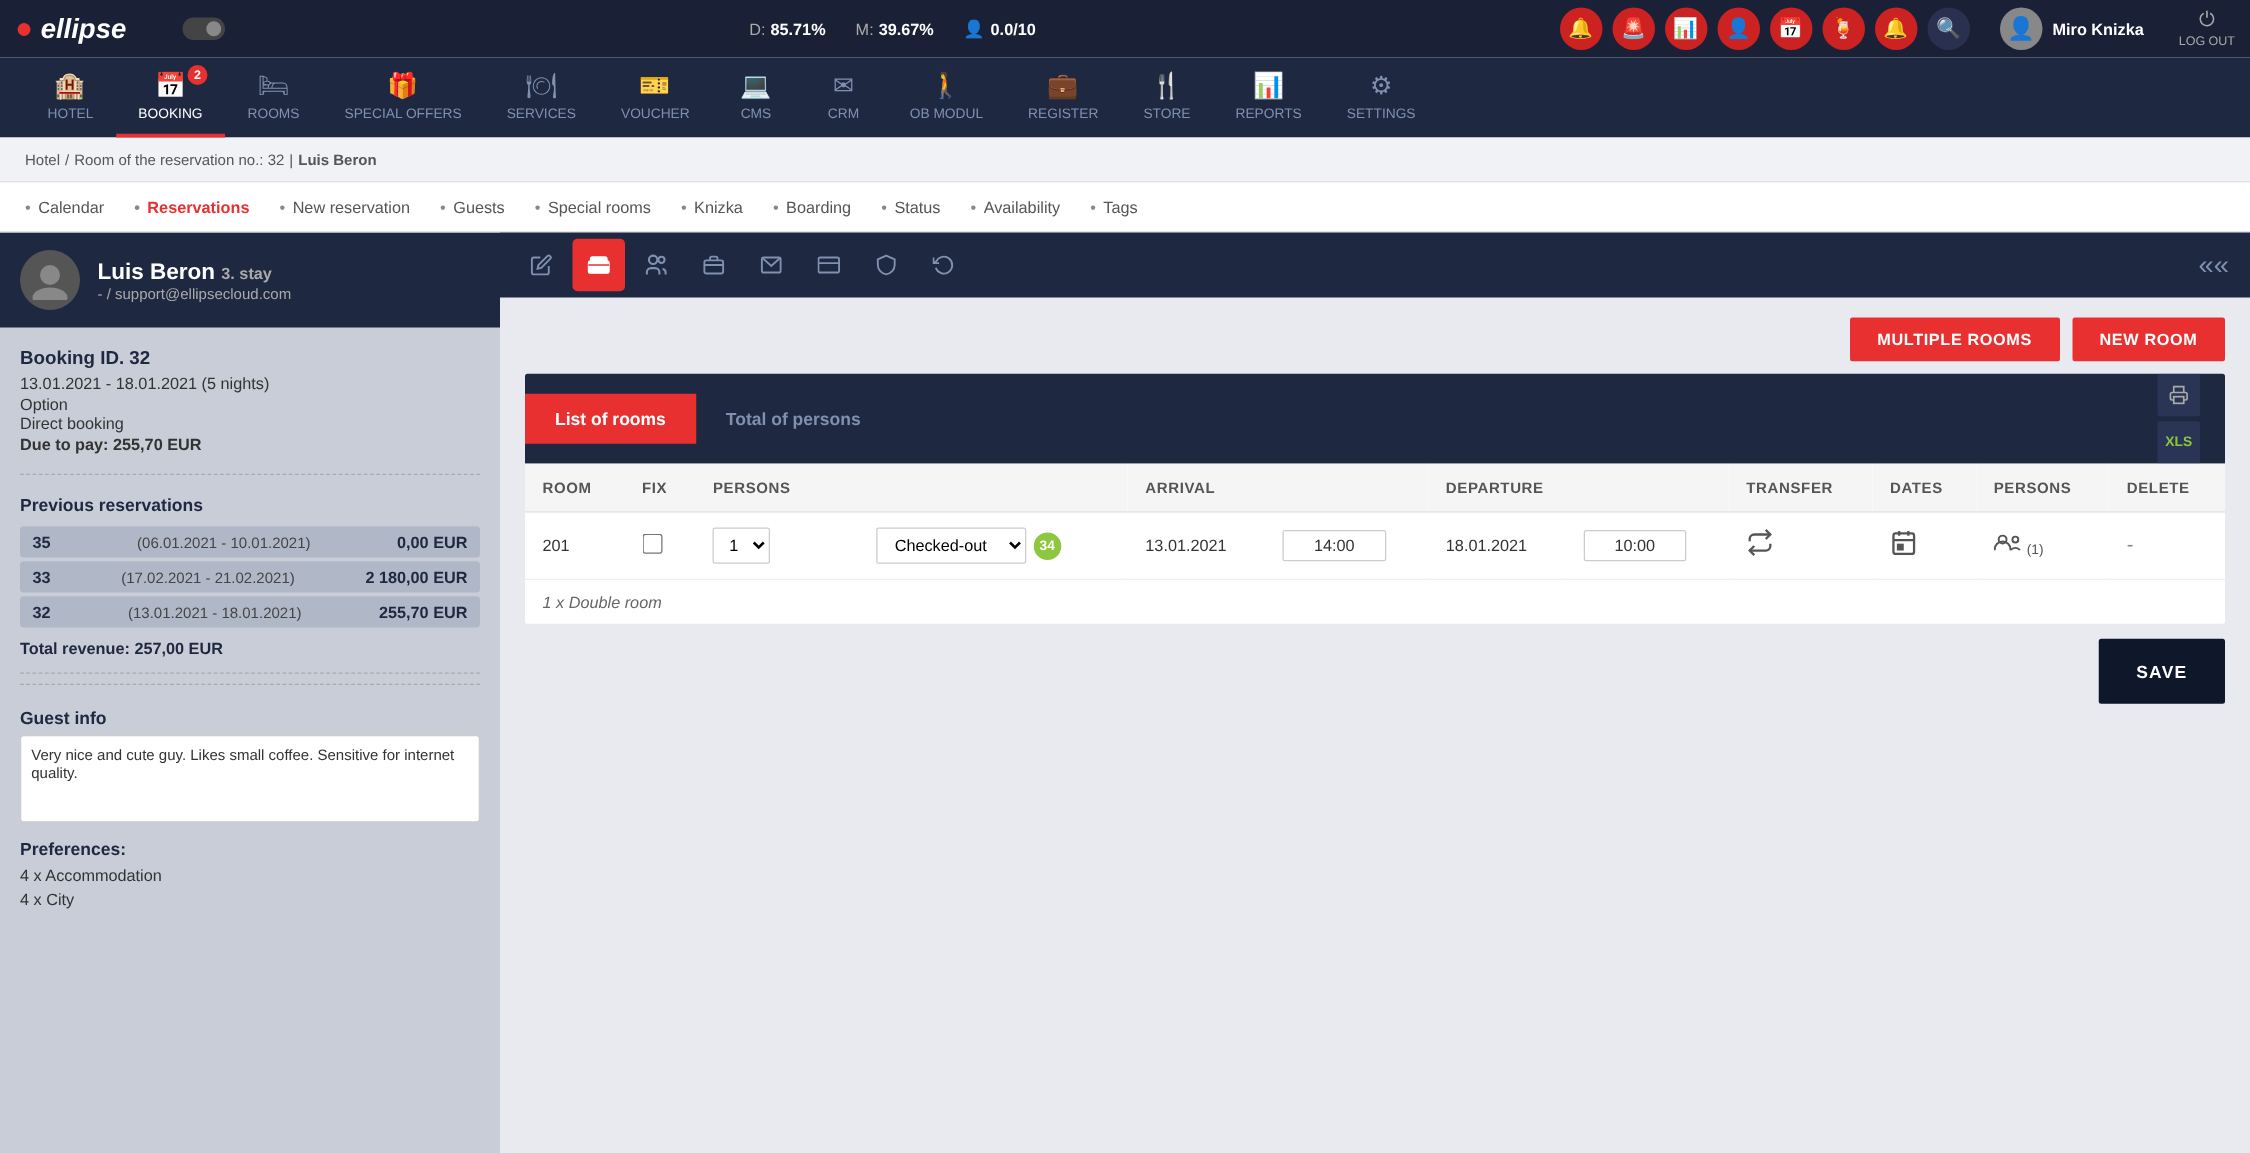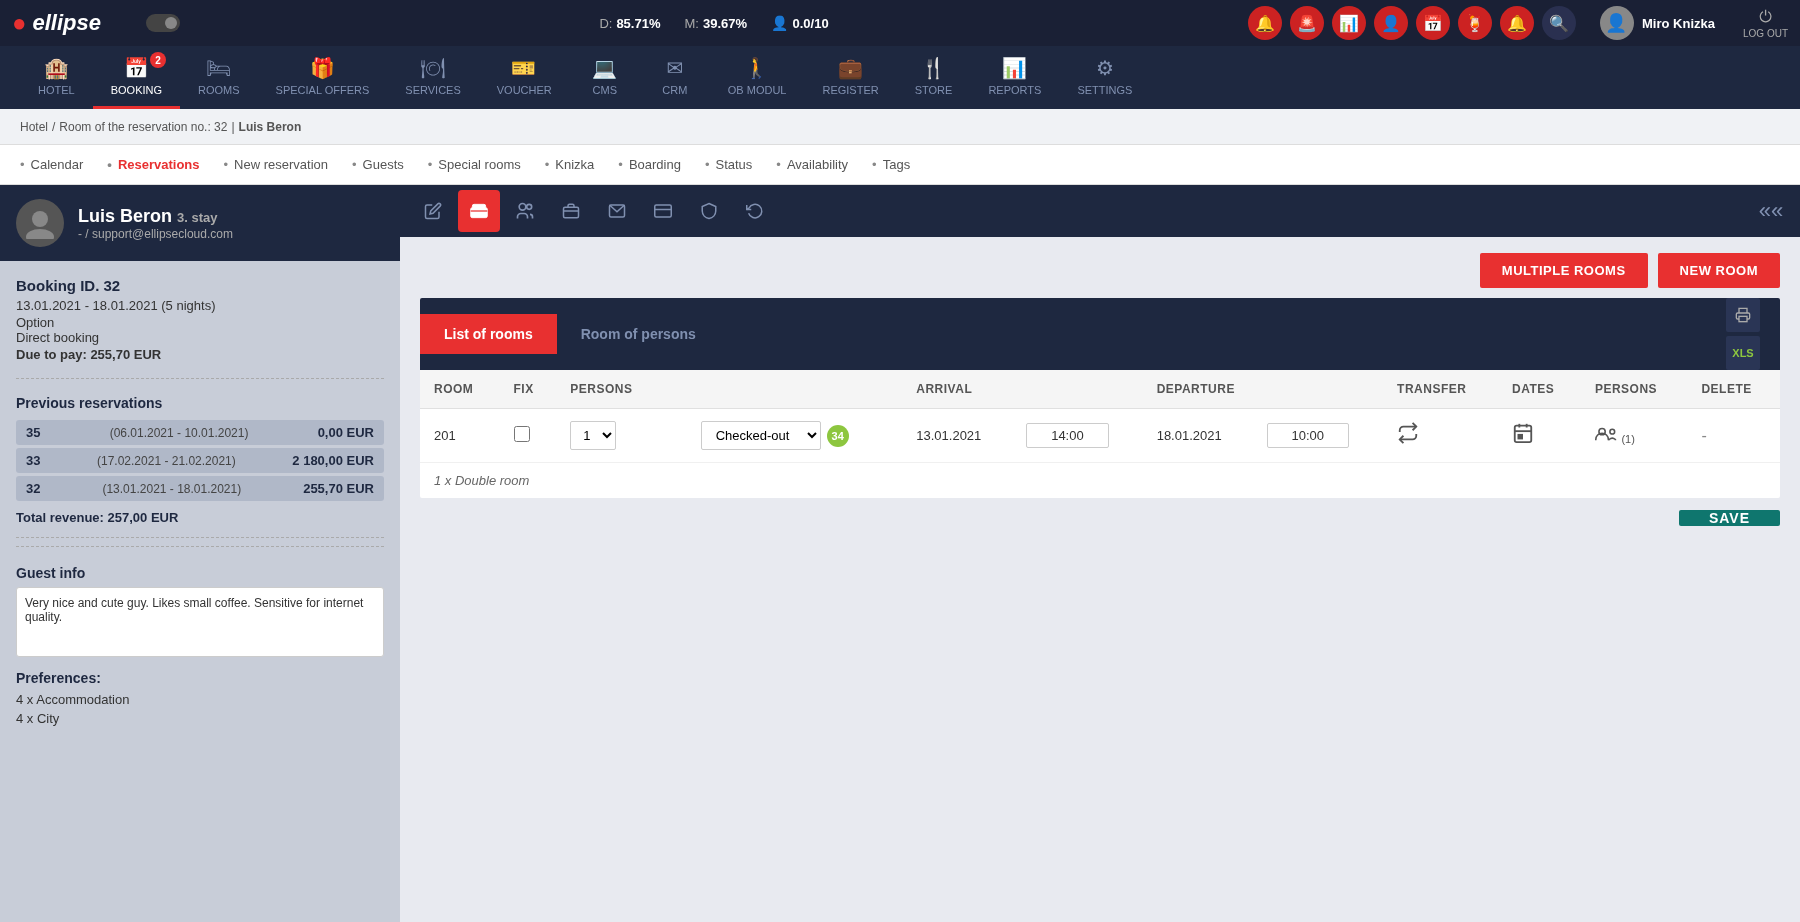--- a/index.html
+++ b/index.html
@@ -487,23 +487,23 @@
       font-style: italic;
     }
 
     
     .save-row {
       display: flex;
       justify-content: flex-end;
       padding: 12px 20px;
     }
     .btn-save {
-      background: #0f766e;
+      background: #0f172a;
       color: white;
-      padding: 0 30px;
+      padding: 18px 30px;
       font-size: 14px;
       font-weight: bold;
       border: none;
       cursor: pointer;
       border-radius: 2px;
       letter-spacing: 1px;
     }
   </style>
 </head>
 <body>
@@ -779,21 +779,21 @@
       </div>
     </div>
 
     <div class="action-row">
       <button class="btn-action btn-multiple">MULTIPLE ROOMS</button>
       <button class="btn-action btn-new-room">NEW ROOM</button>
     </div>
 
     <div class="tabs-bar">
       <div class="tab-item active">List of rooms</div>
-      <div class="tab-item">Room of persons</div>
+      <div class="tab-item">Total of persons</div>
       <div class="tab-spacer"></div>
       <div class="tab-actions">
         <div class="tab-icon-btn" title="Print">
           <svg width="16" height="16" viewBox="0 0 24 24" fill="none" stroke="#aaa" stroke-width="2">
               <polyline points="6 9 6 2 18 2 18 9"></polyline>
               <path d="M6 18H4a2 2 0 0 1-2-2v-5a2 2 0 0 1 2-2h16a2 2 0 0 1 2 2v5a2 2 0 0 1-2 2h-2"></path>
               <rect x="6" y="14" width="12" height="8"></rect>
             </svg>
         </div>
         <div class="tab-icon-btn" title="Export XLS" style="font-size:11px;font-weight:bold;color:#8dc63f;">XLS</div>

